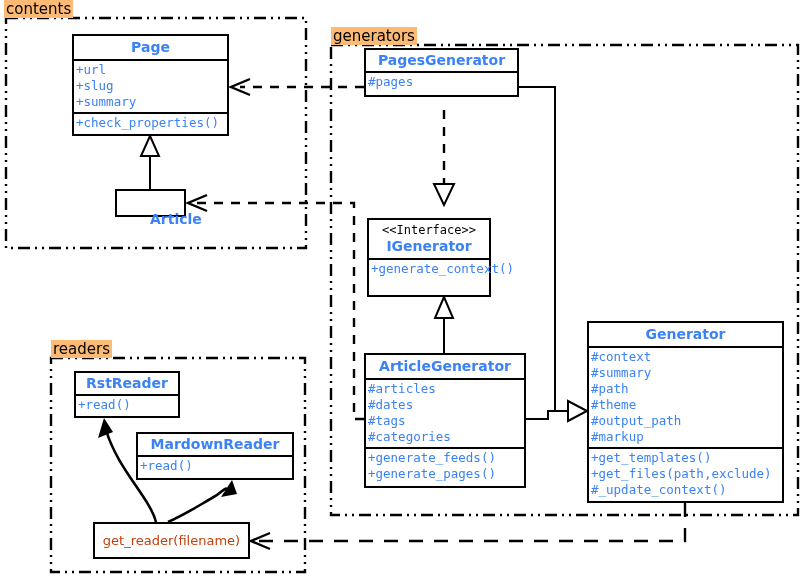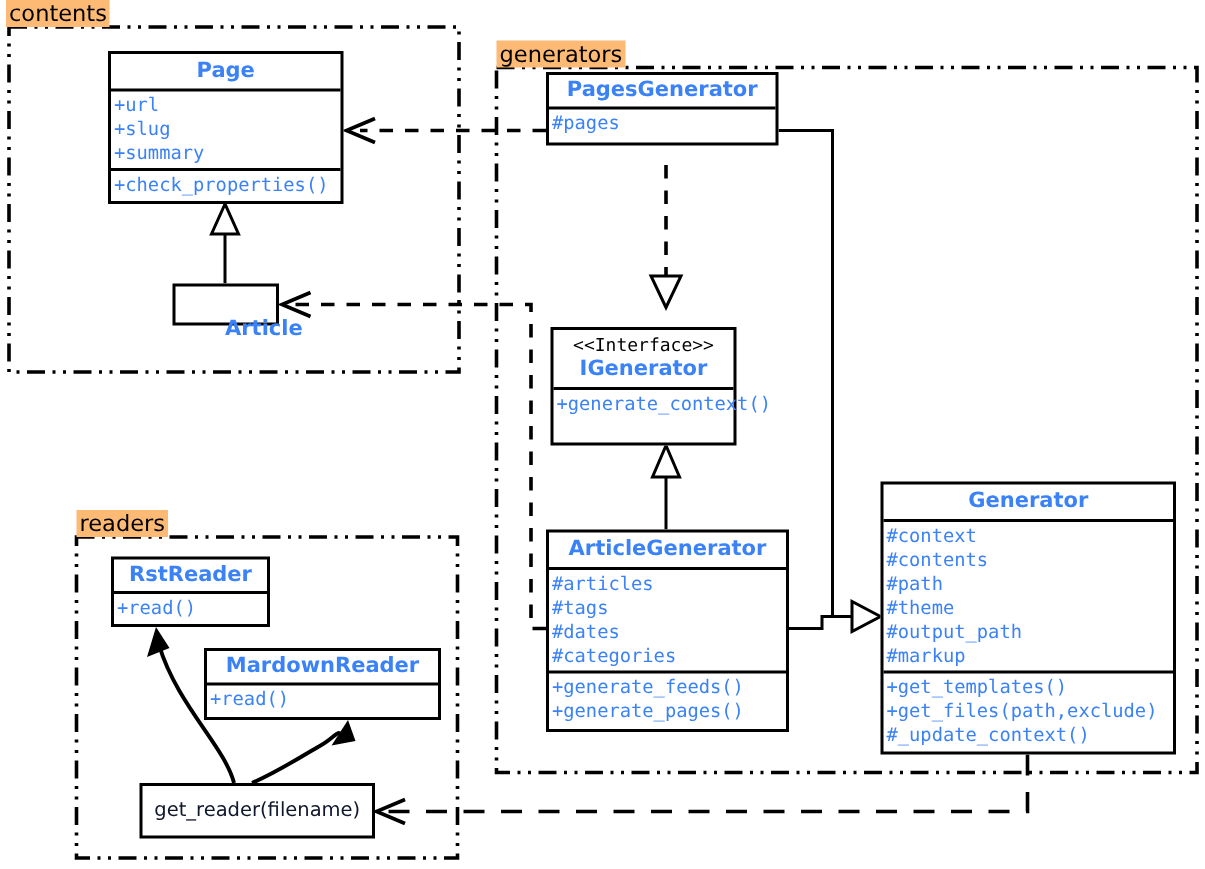--- a/index.html
+++ b/index.html
@@ -61,21 +61,21 @@
   .uml-plainbox {
     position: absolute;
     box-sizing: border-box;
     border: 2px solid #000;
     background: #fff;
     display: flex;
     align-items: center;
     justify-content: center;
     font-size: 13px;
     font-family: "DejaVu Sans", sans-serif;
-    color: #0f172a;
+    color: #c2410c;
   }
   .package-label {
     position: absolute;
     font-size: 15px;
     font-family: "DejaVu Sans", sans-serif;
     color: #000;
     background: #fdba74;
     padding: 0 2px;
     white-space: nowrap;
   }
@@ -181,35 +181,35 @@
     </div>
     <div class="uml-compartment">
       <div class="uml-feature">+generate_context()</div>
     </div>
   </div>
 
   <div class="uml-class" style="left:364px; top:353px; width:162px; height:135px;">
     <div class="uml-name">ArticleGenerator</div>
     <div class="uml-compartment">
       <div class="uml-feature">#articles</div>
+      <div class="uml-feature">#dates</div>
       <div class="uml-feature">#tags</div>
-      <div class="uml-feature">#dates</div>
       <div class="uml-feature">#categories</div>
     </div>
     <div class="uml-compartment">
       <div class="uml-feature">+generate_feeds()</div>
       <div class="uml-feature">+generate_pages()</div>
     </div>
   </div>
 
   <div class="uml-class" style="left:587px; top:321px; width:197px; height:182px;">
     <div class="uml-name">Generator</div>
     <div class="uml-compartment">
       <div class="uml-feature">#context</div>
-      <div class="uml-feature">#contents</div>
+      <div class="uml-feature">#summary</div>
       <div class="uml-feature">#path</div>
       <div class="uml-feature">#theme</div>
       <div class="uml-feature">#output_path</div>
       <div class="uml-feature">#markup</div>
     </div>
     <div class="uml-compartment">
       <div class="uml-feature">+get_templates()</div>
       <div class="uml-feature">+get_files(path,exclude)</div>
       <div class="uml-feature">#_update_context()</div>
     </div>

